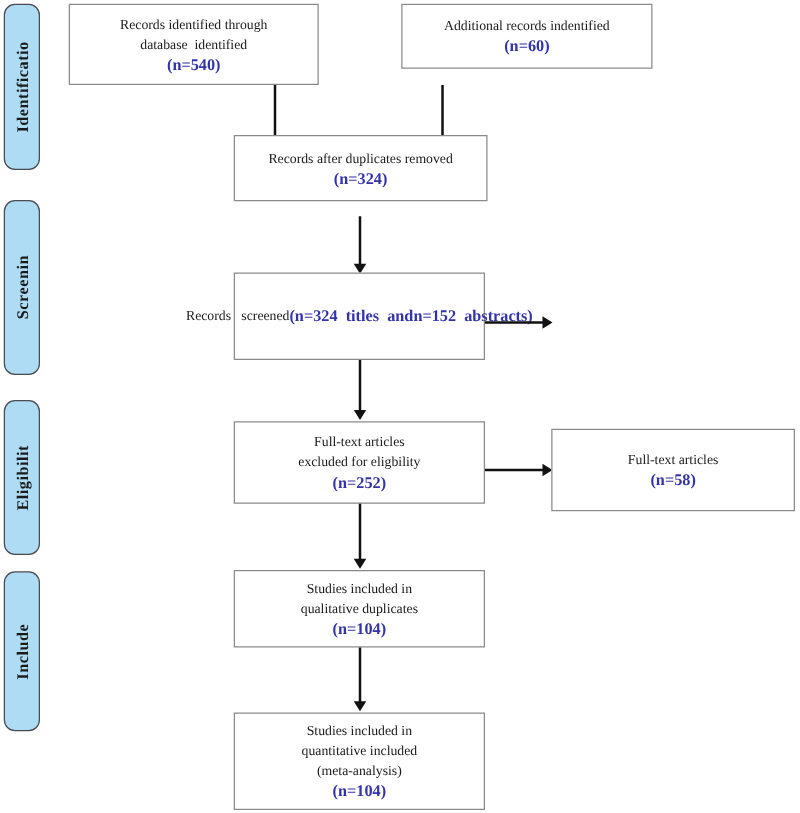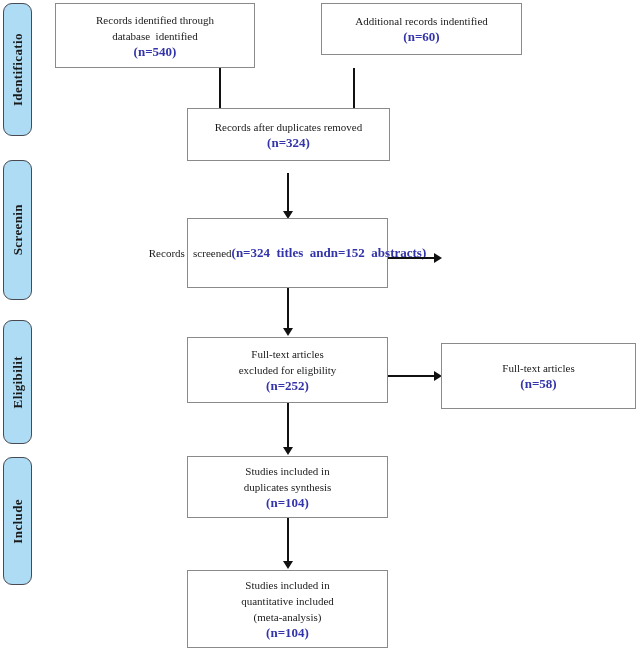--- a/index.html
+++ b/index.html
@@ -195,21 +195,21 @@
       <div class="line count">(n=58)</div>
     </div>
   </div>
 
   <div class="conn-v" style="left:287px; top:403px; height:46px;"></div>
   <div class="arrow-down" style="left:283px; top:447px;"></div>
 
   <div class="flow-box" style="left:187px; top:456px; width:201px; height:62px;">
     <div class="lines-inner">
       <div class="line">Studies included in</div>
-      <div class="line">duplicates synthesis</div>
+      <div class="line">qualitative duplicates</div>
       <div class="line count">(n=104)</div>
     </div>
   </div>
 
   <div class="conn-v" style="left:287px; top:518px; height:45px;"></div>
   <div class="arrow-down" style="left:283px; top:561px;"></div>
 
   <div class="flow-box" style="left:187px; top:570px; width:201px; height:78px;">
     <div class="lines-inner">
       <div class="line">Studies included in</div>

